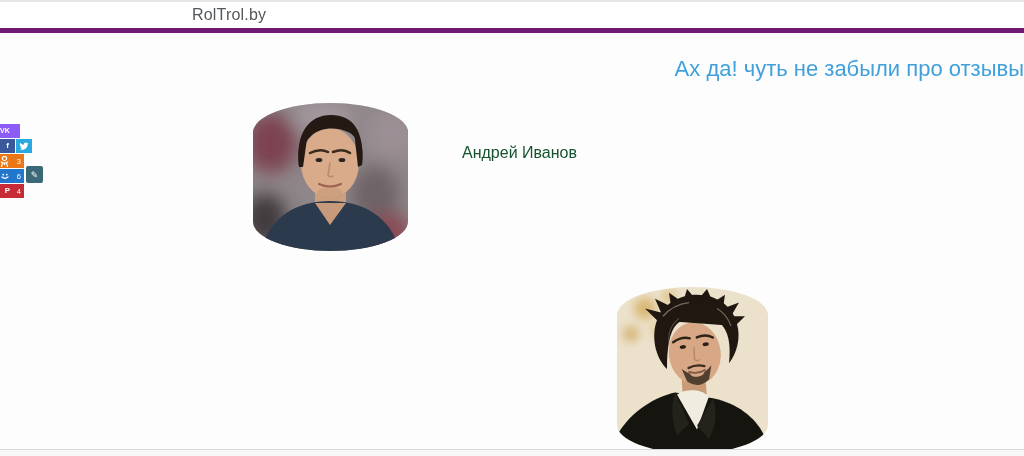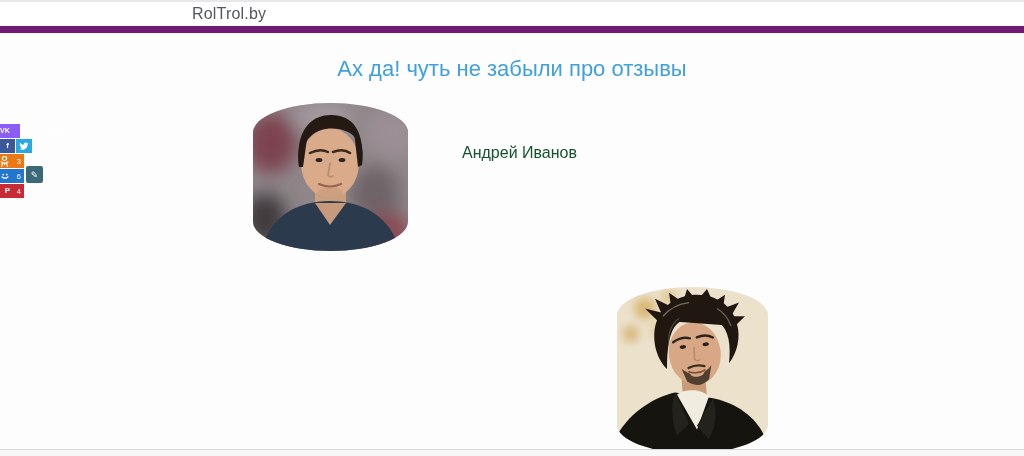--- a/index.html
+++ b/index.html
@@ -8,34 +8,34 @@
     position: relative;
     background: #fdfdfd;
     font-family: "Liberation Sans", sans-serif;
     overflow: hidden;
   }
   
   .header {
     position: absolute; top:0; left:0; width:1024px; height:33px;
     background:#ffffff;
     border-top:2px solid #e7e7e7;
-    border-bottom:7px solid #701a75;
+    border-bottom:5px solid #701a75;
     z-index:20;
   }
   .header-inner {
     width:640px; height:100%; margin:0 auto;
     display:flex; align-items:center; justify-content:space-between;
   }
   .logo { font-size:16px; color:#54585b; letter-spacing:.2px; cursor:pointer; }
   .nav { display:flex; column-gap:18px; align-items:center; }
   .nav-item { font-size:8.5px; color:#8a8a8a; cursor:pointer; white-space:nowrap; }
   
   .page-heading {
     position:absolute; top:56px; left:0; width:1024px;
-    text-align:center; font-size:22px; font-weight:400; color:#3fa0dc;
+    text-align:right; font-size:22px; font-weight:400; color:#3fa0dc;
   }
   
   .share { position:absolute; left:0; top:124px; width:46px; height:76px; z-index:15; }
   .sb {
     position:absolute; height:14px; border:none; color:#fff;
     display:flex; align-items:center; cursor:pointer;
     font-family:"Liberation Sans", sans-serif; padding:0;
   }
   .sb .sb-icon { width:15px; text-align:center; font-weight:bold; font-size:8px; line-height:14px; }
   .sb .sb-count { font-size:7.5px; padding-right:3px; flex:1; text-align:right; }

